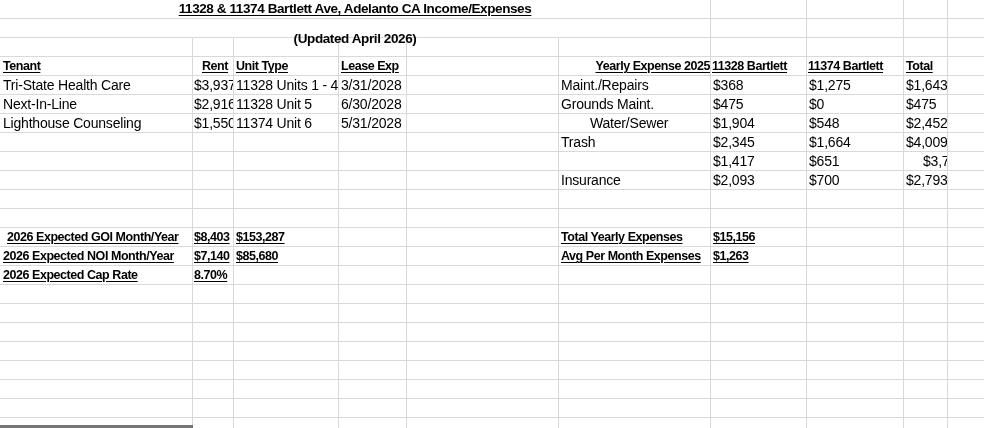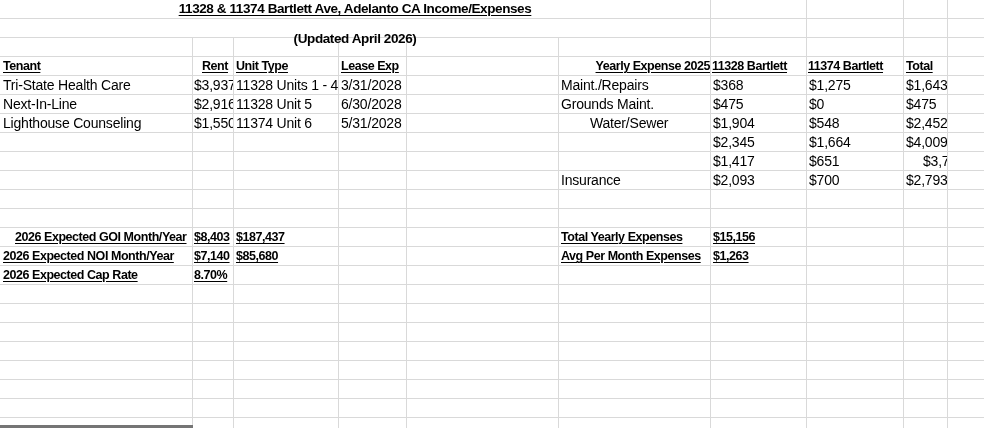--- a/index.html
+++ b/index.html
@@ -82,36 +82,37 @@
   <div class="cell" style="left:558px;top:95px;width:152px;">Grounds Maint.</div>
   <div class="cell" style="left:710px;top:95px;width:96px;">$475</div>
   <div class="cell" style="left:806px;top:95px;width:97px;">$0</div>
   <div class="cell" style="left:903px;top:95px;width:44px;">$475</div>
 
   <div class="cell" style="left:587px;top:114px;width:152px;">Water/Sewer</div>
   <div class="cell" style="left:710px;top:114px;width:96px;">$1,904</div>
   <div class="cell" style="left:806px;top:114px;width:97px;">$548</div>
   <div class="cell" style="left:903px;top:114px;width:44px;">$2,452</div>
 
+  <div class="cell" style="left:558px;top:133px;width:152px;">Trash</div>
   <div class="cell" style="left:710px;top:133px;width:96px;">$2,345</div>
   <div class="cell" style="left:806px;top:133px;width:97px;">$1,664</div>
   <div class="cell" style="left:903px;top:133px;width:44px;">$4,009</div>
 
   <div class="cell" style="left:710px;top:152px;width:96px;">$1,417</div>
   <div class="cell" style="left:806px;top:152px;width:97px;">$651</div>
   <div class="cell" style="left:903px;top:152px;width:44px;padding-left:20px;">$3,784</div>
 
   <div class="cell" style="left:558px;top:171px;width:152px;">Insurance</div>
   <div class="cell" style="left:710px;top:171px;width:96px;">$2,093</div>
   <div class="cell" style="left:806px;top:171px;width:97px;">$700</div>
   <div class="cell" style="left:903px;top:171px;width:44px;">$2,793</div>
 
-  <div class="cell hd" style="left:12px;top:228px;width:192px;text-decoration:underline;">2026 Expected GOI Month/Year</div>
+  <div class="cell hd" style="left:4px;top:228px;width:192px;text-decoration:underline;">2026 Expected GOI Month/Year</div>
   <div class="cell hd" style="left:192px;top:228px;width:41px;padding-left:2px;">$8,403</div>
-  <div class="cell hd" style="left:233px;top:228px;width:105px;">$187,437</div>
+  <div class="cell hd" style="left:233px;top:228px;width:105px;">$153,287</div>
 
   <div class="cell hd" style="left:0;top:247px;width:192px;">2026 Expected NOI Month/Year</div>
   <div class="cell hd" style="left:192px;top:247px;width:41px;padding-left:2px;">$7,140</div>
   <div class="cell hd" style="left:233px;top:247px;width:105px;">$85,680</div>
 
   <div class="cell hd" style="left:0;top:266px;width:192px;">2026 Expected Cap Rate</div>
   <div class="cell hd" style="left:192px;top:266px;width:41px;padding-left:2px;">8.70%</div>
 
   <div class="cell hd" style="left:558px;top:228px;width:152px;">Total Yearly Expenses</div>
   <div class="cell hd" style="left:710px;top:228px;width:96px;">$15,156</div>

